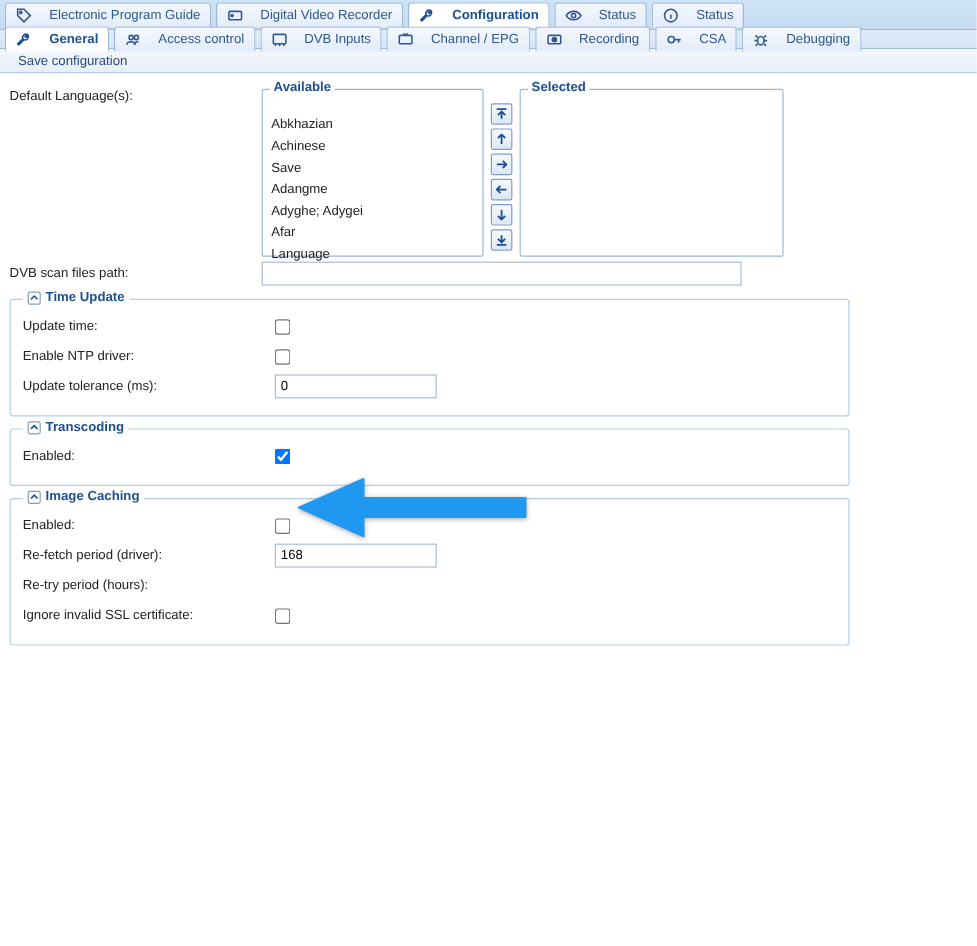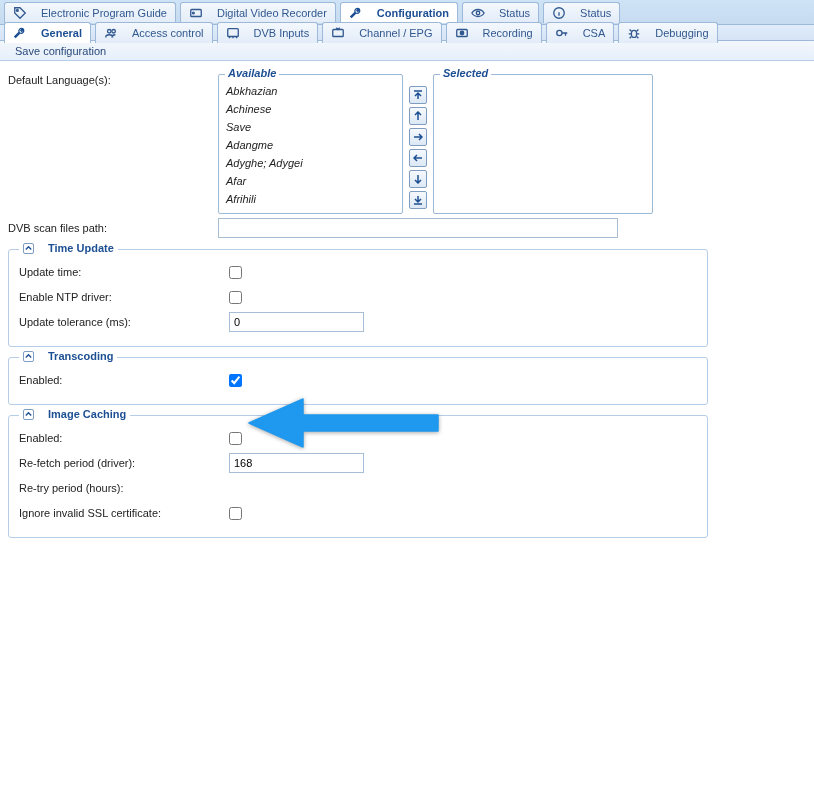--- a/index.html
+++ b/index.html
@@ -90,25 +90,24 @@
   input.text.num { width: 135px; }
   input[type=checkbox]{ margin:0; }
 
   
   .selector {
     display: flex; gap: 6px;
   }
   .selbox {
     border: 1px solid #9cb9d9;
     border-radius: 2px;
-    padding: 1px 0;
+    padding: 14px 0;
     width: 185px;
     height: 140px;
     position: relative;
-    font-style: italic;
   }
   .selbox.selected { width: 220px; }
   .selbox .legend {
     position:absolute; top:-8px; left:6px;
     background:#fff; padding:0 3px;
     color:#1c4f93; font-weight:bold;
   }
   .selbox ul {
     list-style:none; margin:6px 0 0 0; padding:0 3px;
     height: 130px; overflow:hidden;
@@ -138,21 +137,21 @@
     border-radius:3px;
     margin: 10px 0;
     padding: 8px 10px 10px 10px;
     position:relative;
     width: 700px;
   }
   .group .glegend {
     position:absolute; top:-8px; left:10px;
     background:#fff; padding:0 4px;
     color:#1c4f93; font-weight:bold;
-    display:flex; align-items:center; gap:14px;
+    display:flex; align-items:center; gap:4px;
   }
   .collapse-icon {
     width:11px; height:11px;
     border:1px solid #7f9dc0;
     border-radius:2px;
     display:flex; align-items:center; justify-content:center;
     color:#1c4f93;
   }
 
   
@@ -298,21 +297,21 @@
     <div class="selector">
       <div class="selbox">
         <span class="legend">Available</span>
         <ul>
           <li>Abkhazian</li>
           <li>Achinese</li>
           <li>Save</li>
           <li>Adangme</li>
           <li>Adyghe; Adygei</li>
           <li>Afar</li>
-          <li>Afrihili</li>
+          <li>Language</li>
         </ul>
       </div>
       <div class="selbtns">
         <div class="selbtn">
             <svg viewBox="0 0 10 10">
               <path d="M1 1h8M5 9V3M2 6l3-3 3 3"></path>
             </svg>
           </div>
         <div class="selbtn">
             <svg viewBox="0 0 10 10">

